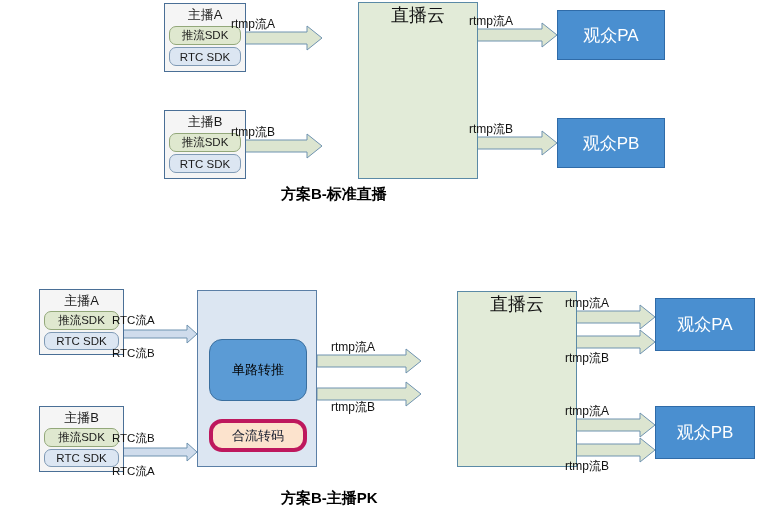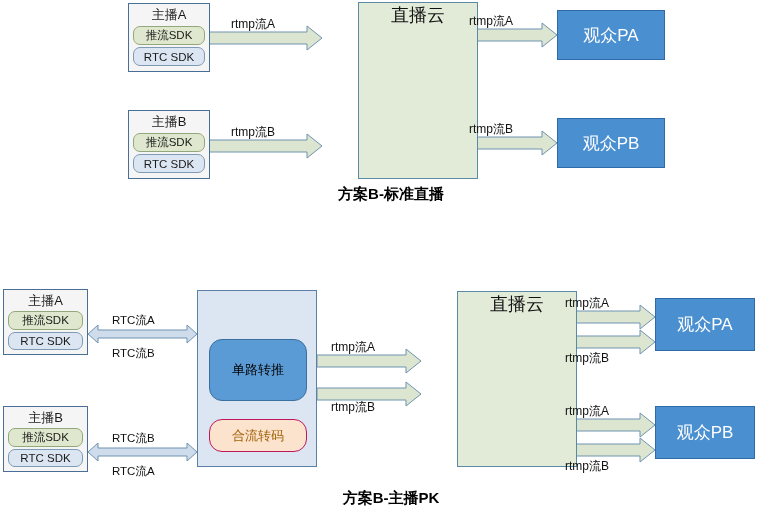--- a/index.html
+++ b/index.html
@@ -9,20 +9,21 @@
     position:relative;overflow:hidden;
   }
   .stage{position:absolute;left:0;top:0;width:762px;height:524px;}
   .abs{position:absolute;box-sizing:border-box;}
 
   
   .host-box{
     background:#f5f5f5;border:1px solid #4a6f96;
     display:flex;flex-direction:column;align-items:center;
     padding:3px 4px 4px 4px;
+    margin-left:36px;
   }
   .host-title{
     font-size:13px;color:#1a1a1a;line-height:16px;height:17px;
     letter-spacing:0px;
   }
   .sdk-pill{
     width:100%;height:19px;border-radius:7px;border:1px solid #7f9ab5;
     display:flex;align-items:center;justify-content:center;
     font-size:11.5px;color:#1a1a1a;margin-top:2px;
     box-sizing:border-box;
@@ -50,32 +51,32 @@
   }
   .rtc-cloud-title{
     position:absolute;left:9px;top:4px;font-size:15px;color:#111;
   }
   .inner-rounded{
     position:absolute;border-radius:13px;box-sizing:border-box;
     display:flex;align-items:center;justify-content:center;
     font-size:13px;color:#111;
   }
   .inner-blue{background:#5b9bd5;border:1px solid #3a6f9f;color:#000000;}
-  .inner-peach{background:#fce3cd;border:1px solid #be185d;color:#a16207;}
+  .inner-peach{background:#fce3cd;border:4px solid #be185d;color:#0f172a;}
 
   
   .lbl{
     position:absolute;font-size:12px;color:#111;white-space:nowrap;
   }
   .lbl-sm{font-size:11.5px;}
 
   
   .diagram-title{
     position:absolute;font-size:15px;font-weight:bold;color:#000;
-    text-align:center;white-space:nowrap;
+    text-align:left;white-space:nowrap;
   }
 
   svg.arrows{position:absolute;left:0;top:0;width:762px;height:524px;pointer-events:none;}
 </style>
 </head>
 <body>
 
 <div class="stage">
 
   <svg class="arrows" viewBox="0 0 762 524">

